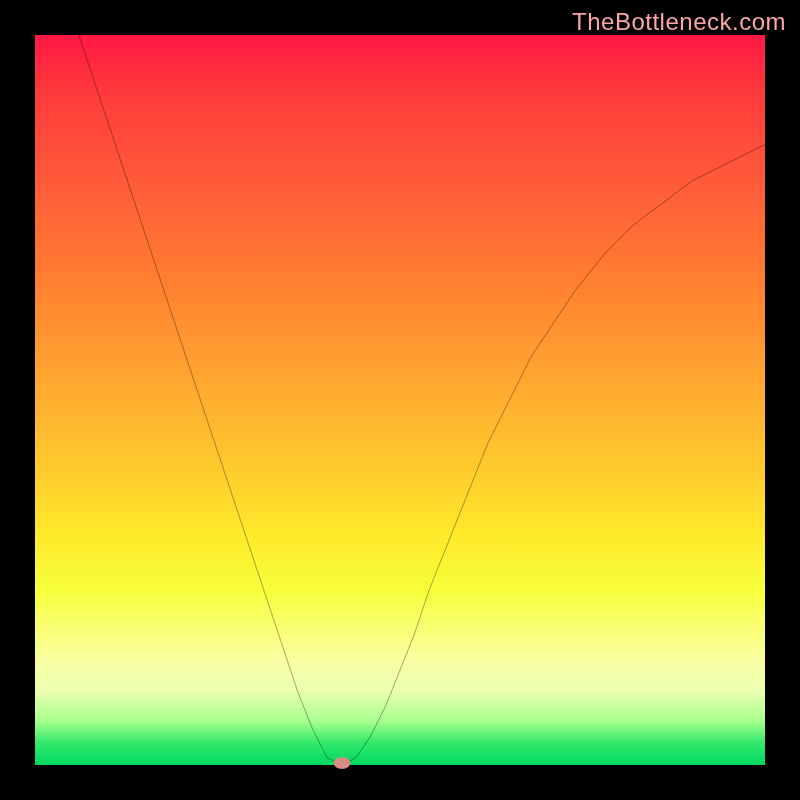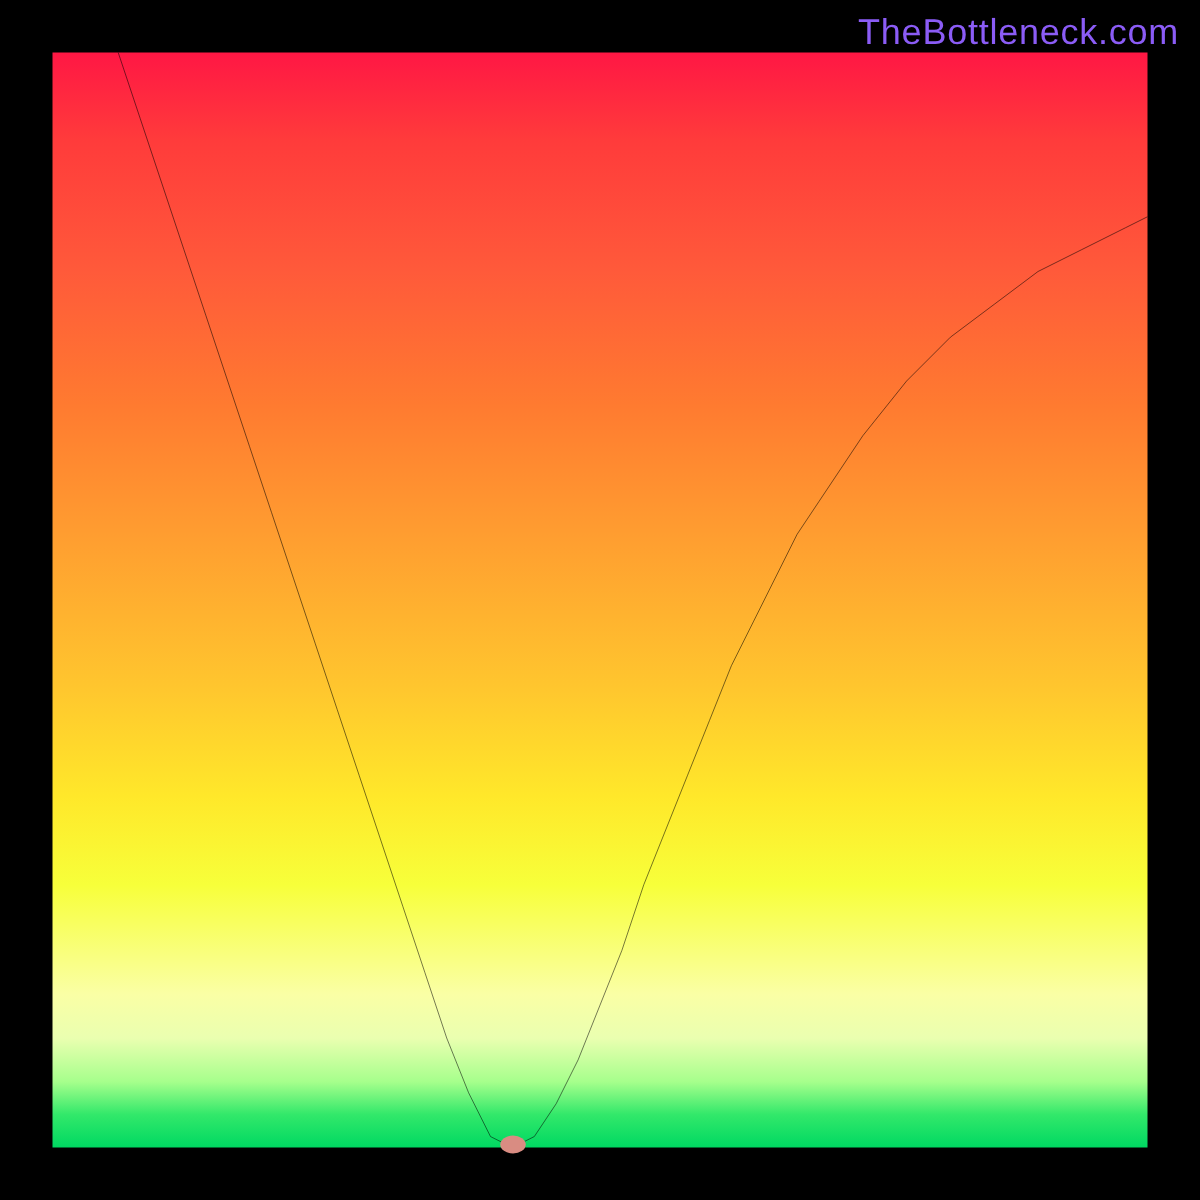--- a/index.html
+++ b/index.html
@@ -39,21 +39,21 @@
       #eaffb0 90%,
       #a6ff8c 94%,
       #32e86a 97%,
       #00d862 100%
     );
   }
   .watermark {
     position: absolute;
     top: 8px;
     right: 14px;
-    color: #8b5cf6;
+    color: #fca5a5;
     font-size: 24px;
     letter-spacing: 0.5px;
     font-weight: 500;
   }
   .curve-svg {
     position: absolute;
     left: 35px;
     top: 35px;
     width: 730px;
     height: 730px;

